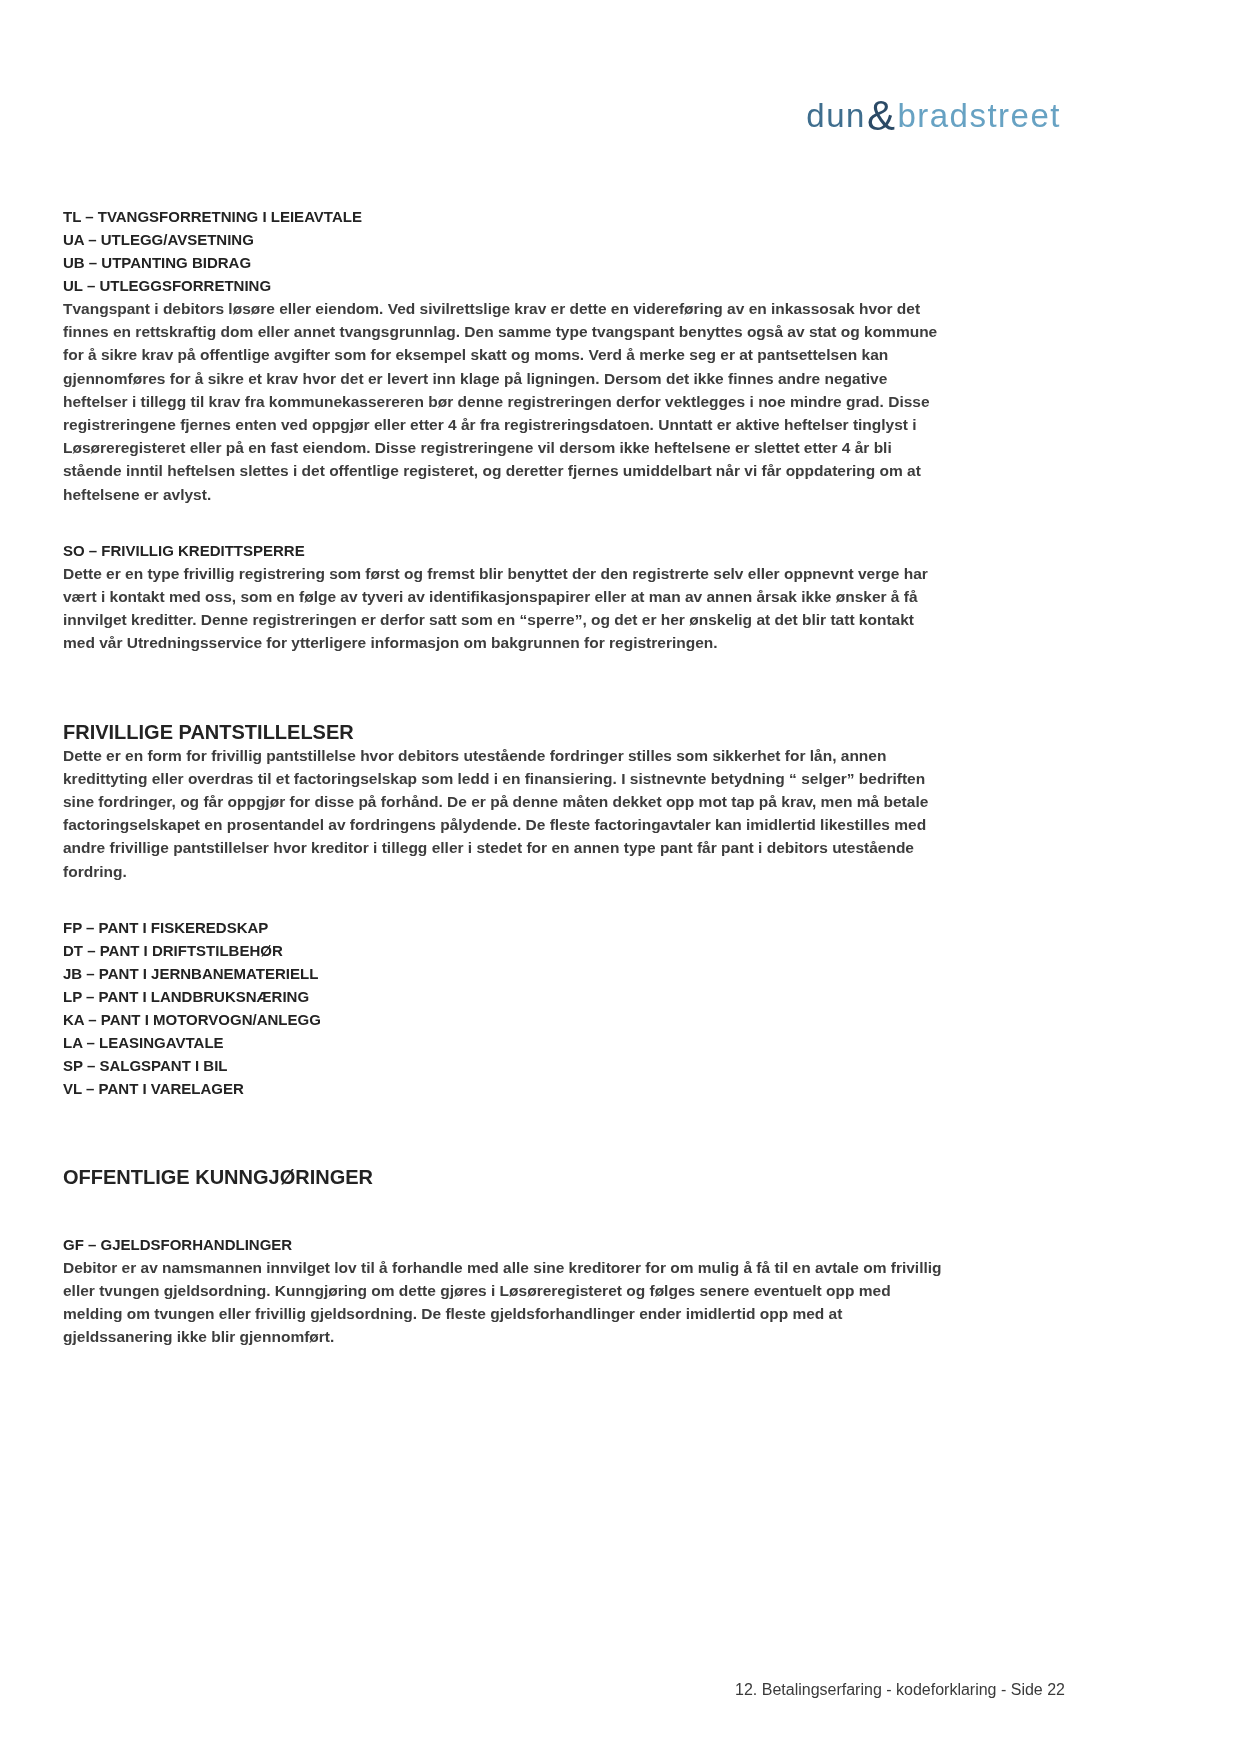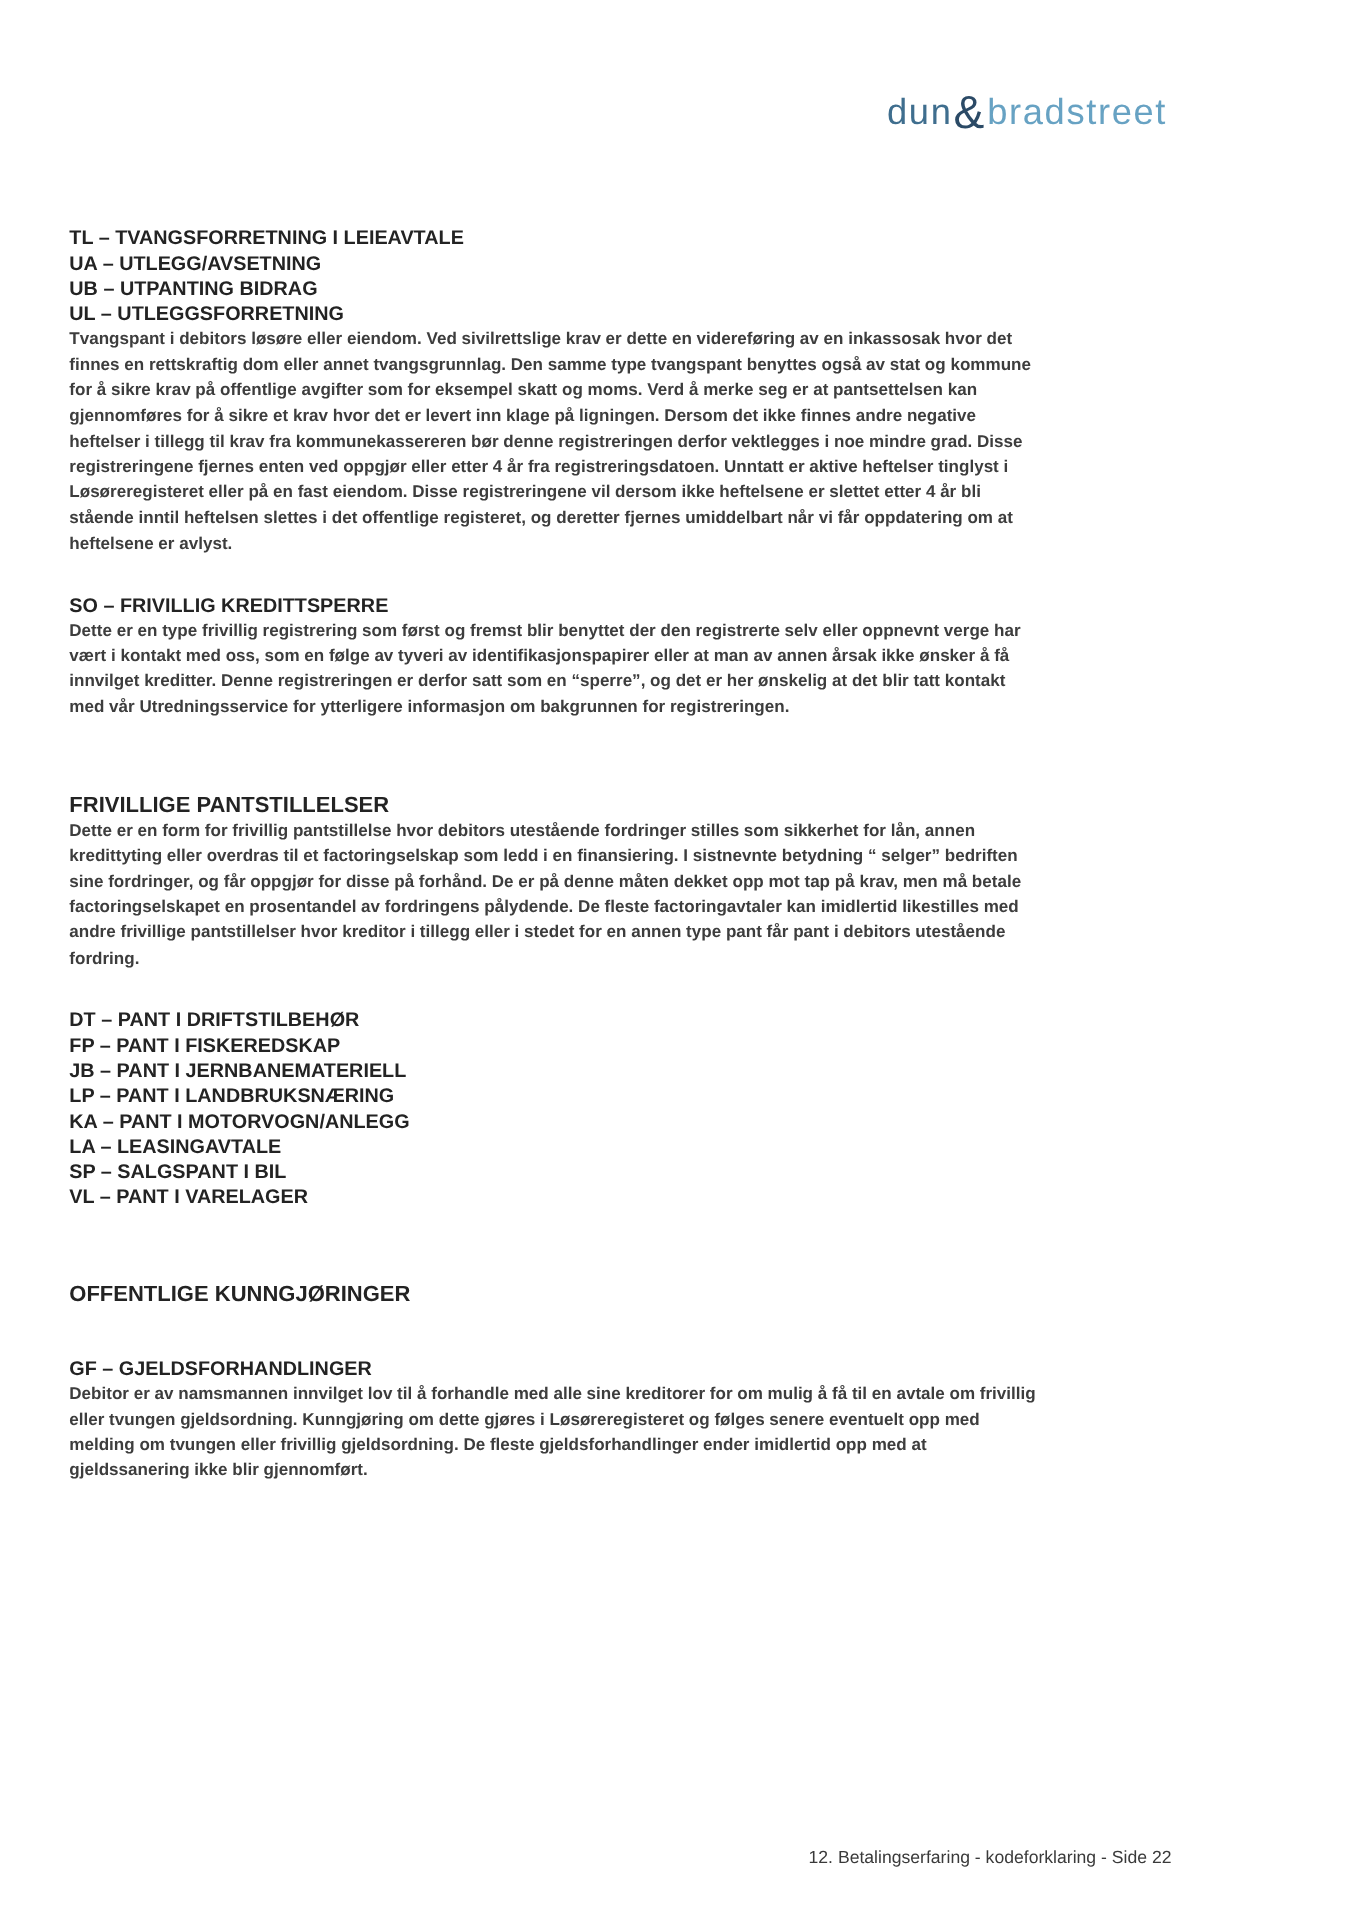--- a/index.html
+++ b/index.html
@@ -7,21 +7,21 @@
     width: 1241px;
     height: 1754px;
     position: relative;
     background: #ffffff;
     font-family: "Liberation Sans", sans-serif;
     color: #3d3d3d;
     overflow: hidden;
   }
   .logo {
     position: absolute;
-    top: 78px;
+    top: 92px;
     right: 180px;
     font-size: 33px;
     letter-spacing: 1.5px;
     white-space: nowrap;
     line-height: 1;
     margin-left: 44px;
   }
   .logo .dun { color: #3f6e8e; }
   .logo .amp {
     color: #2b4a66;
@@ -35,21 +35,21 @@
 
   .content {
     position: absolute;
     left: 63px;
     top: 205px;
     width: 882px;
   }
   .code-line {
     font-weight: bold;
     color: #232323;
-    font-size: 18px;
+    font-size: 15px;
     line-height: 23px;
   }
   .para {
     font-size: 15.5px;
     line-height: 23.2px;
     color: #3d3d3d;
     margin: 0;
     font-weight: bold;
   }
   .section-title {
@@ -94,22 +94,22 @@
     <div class="gap-sm">
       <div class="code-line">SO – FRIVILLIG KREDITTSPERRE</div>
     </div>
     <p class="para">Dette er en type frivillig registrering som først og fremst blir benyttet der den registrerte selv eller oppnevnt verge har vært i kontakt med oss, som en følge av tyveri av identifikasjonspapirer eller at man av annen årsak ikke ønsker å få innvilget kreditter. Denne registreringen er derfor satt som en “sperre”, og det er her ønskelig at det blir tatt kontakt med vår Utredningsservice for ytterligere informasjon om bakgrunnen for registreringen.</p>
 
     <div class="section-title gap-lg">FRIVILLIGE PANTSTILLELSER</div>
 
     <p class="para">Dette er en form for frivillig pantstillelse hvor debitors utestående fordringer stilles som sikkerhet for lån, annen kredittyting eller overdras til et factoringselskap som ledd i en finansiering. I sistnevnte betydning “ selger” bedriften sine fordringer, og får oppgjør for disse på forhånd. De er på denne måten dekket opp mot tap på krav, men må betale factoringselskapet en prosentandel av fordringens pålydende. De fleste factoringavtaler kan imidlertid likestilles med andre frivillige pantstillelser hvor kreditor i tillegg eller i stedet for en annen type pant får pant i debitors utestående fordring.</p>
 
     <div class="gap-sm">
+      <div class="code-line">FP – PANT I FISKEREDSKAP</div>
       <div class="code-line">DT – PANT I DRIFTSTILBEHØR</div>
-      <div class="code-line">FP – PANT I FISKEREDSKAP</div>
       <div class="code-line">JB – PANT I JERNBANEMATERIELL</div>
       <div class="code-line">LP – PANT I LANDBRUKSNÆRING</div>
       <div class="code-line">KA – PANT I MOTORVOGN/ANLEGG</div>
       <div class="code-line">LA – LEASINGAVTALE</div>
       <div class="code-line">SP – SALGSPANT I BIL</div>
       <div class="code-line">VL – PANT I VARELAGER</div>
     </div>
 
     <div class="section-title gap-lg">OFFENTLIGE KUNNGJØRINGER</div>
 

